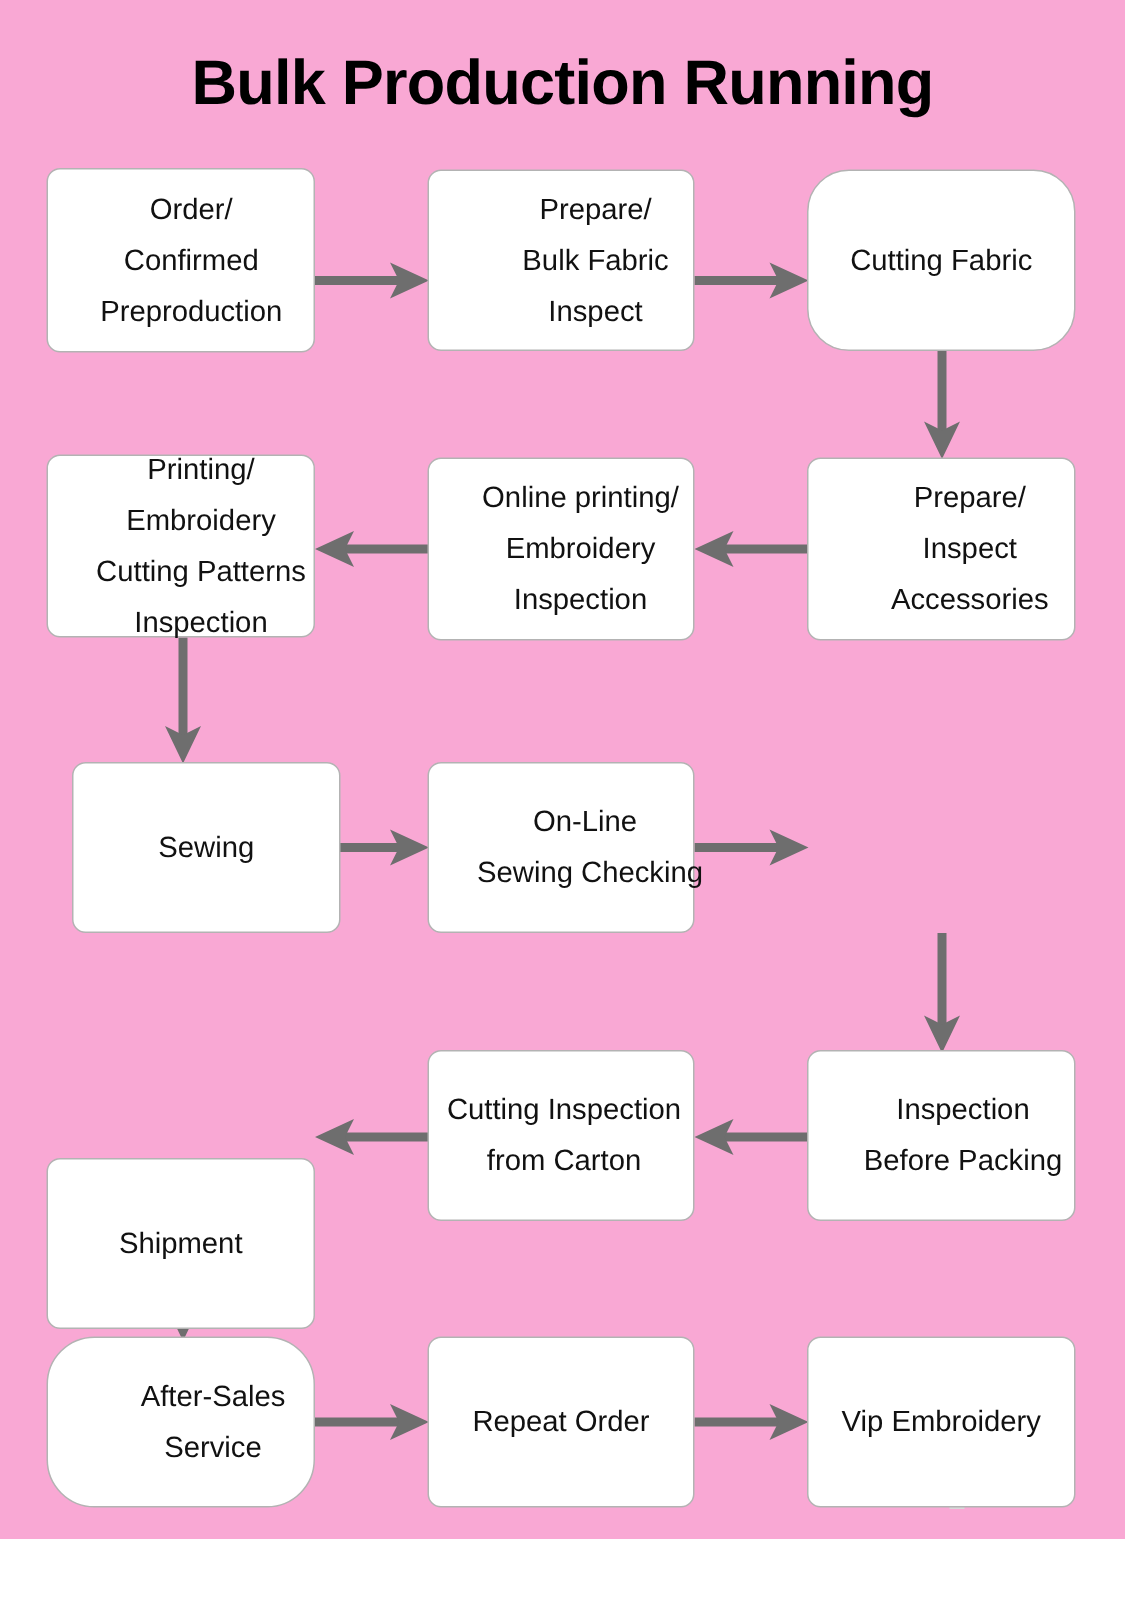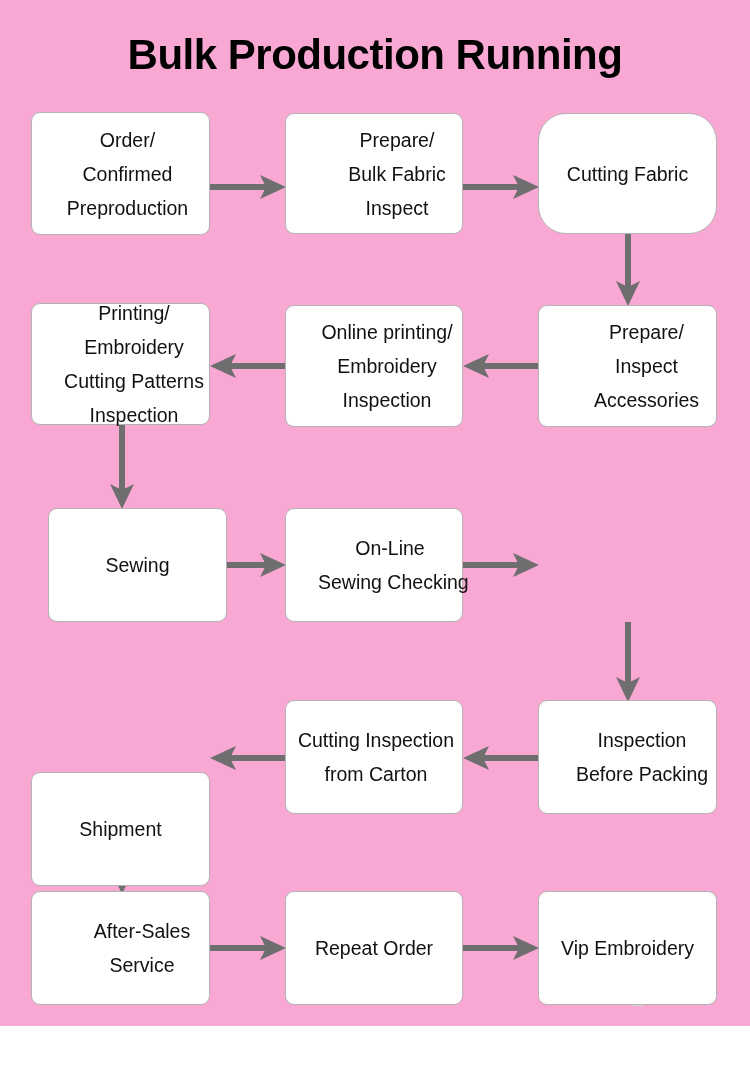--- a/index.html
+++ b/index.html
@@ -124,21 +124,21 @@
   <div class="node align-left" style="left:285px; top:700px; width:178px; height:114px; padding-left:4px;">
     <div class="label">Cutting Inspection
 from Carton</div>
   </div>
 
   <div class="node align-left" style="left:538px; top:700px; width:179px; height:114px; padding-left:29px;">
     <div class="label">Inspection
 Before Packing</div>
   </div>
 
-  <div class="node align-left" style="left:31px; top:891px; width:179px; height:114px; padding-left:43px;">
+  <div class="node align-left" style="left:31px; top:891px; width:179px; height:114px; padding-left:43px;border-radius:32px;">
     <div class="label">After-Sales
 Service</div>
   </div>
 
   <div class="node align-center" style="left:285px; top:891px; width:178px; height:114px;">
     <div class="label">Repeat Order</div>
   </div>
 
   <div class="node align-center" style="left:538px; top:891px; width:179px; height:114px;">
     <div class="label">Vip Embroidery</div>

